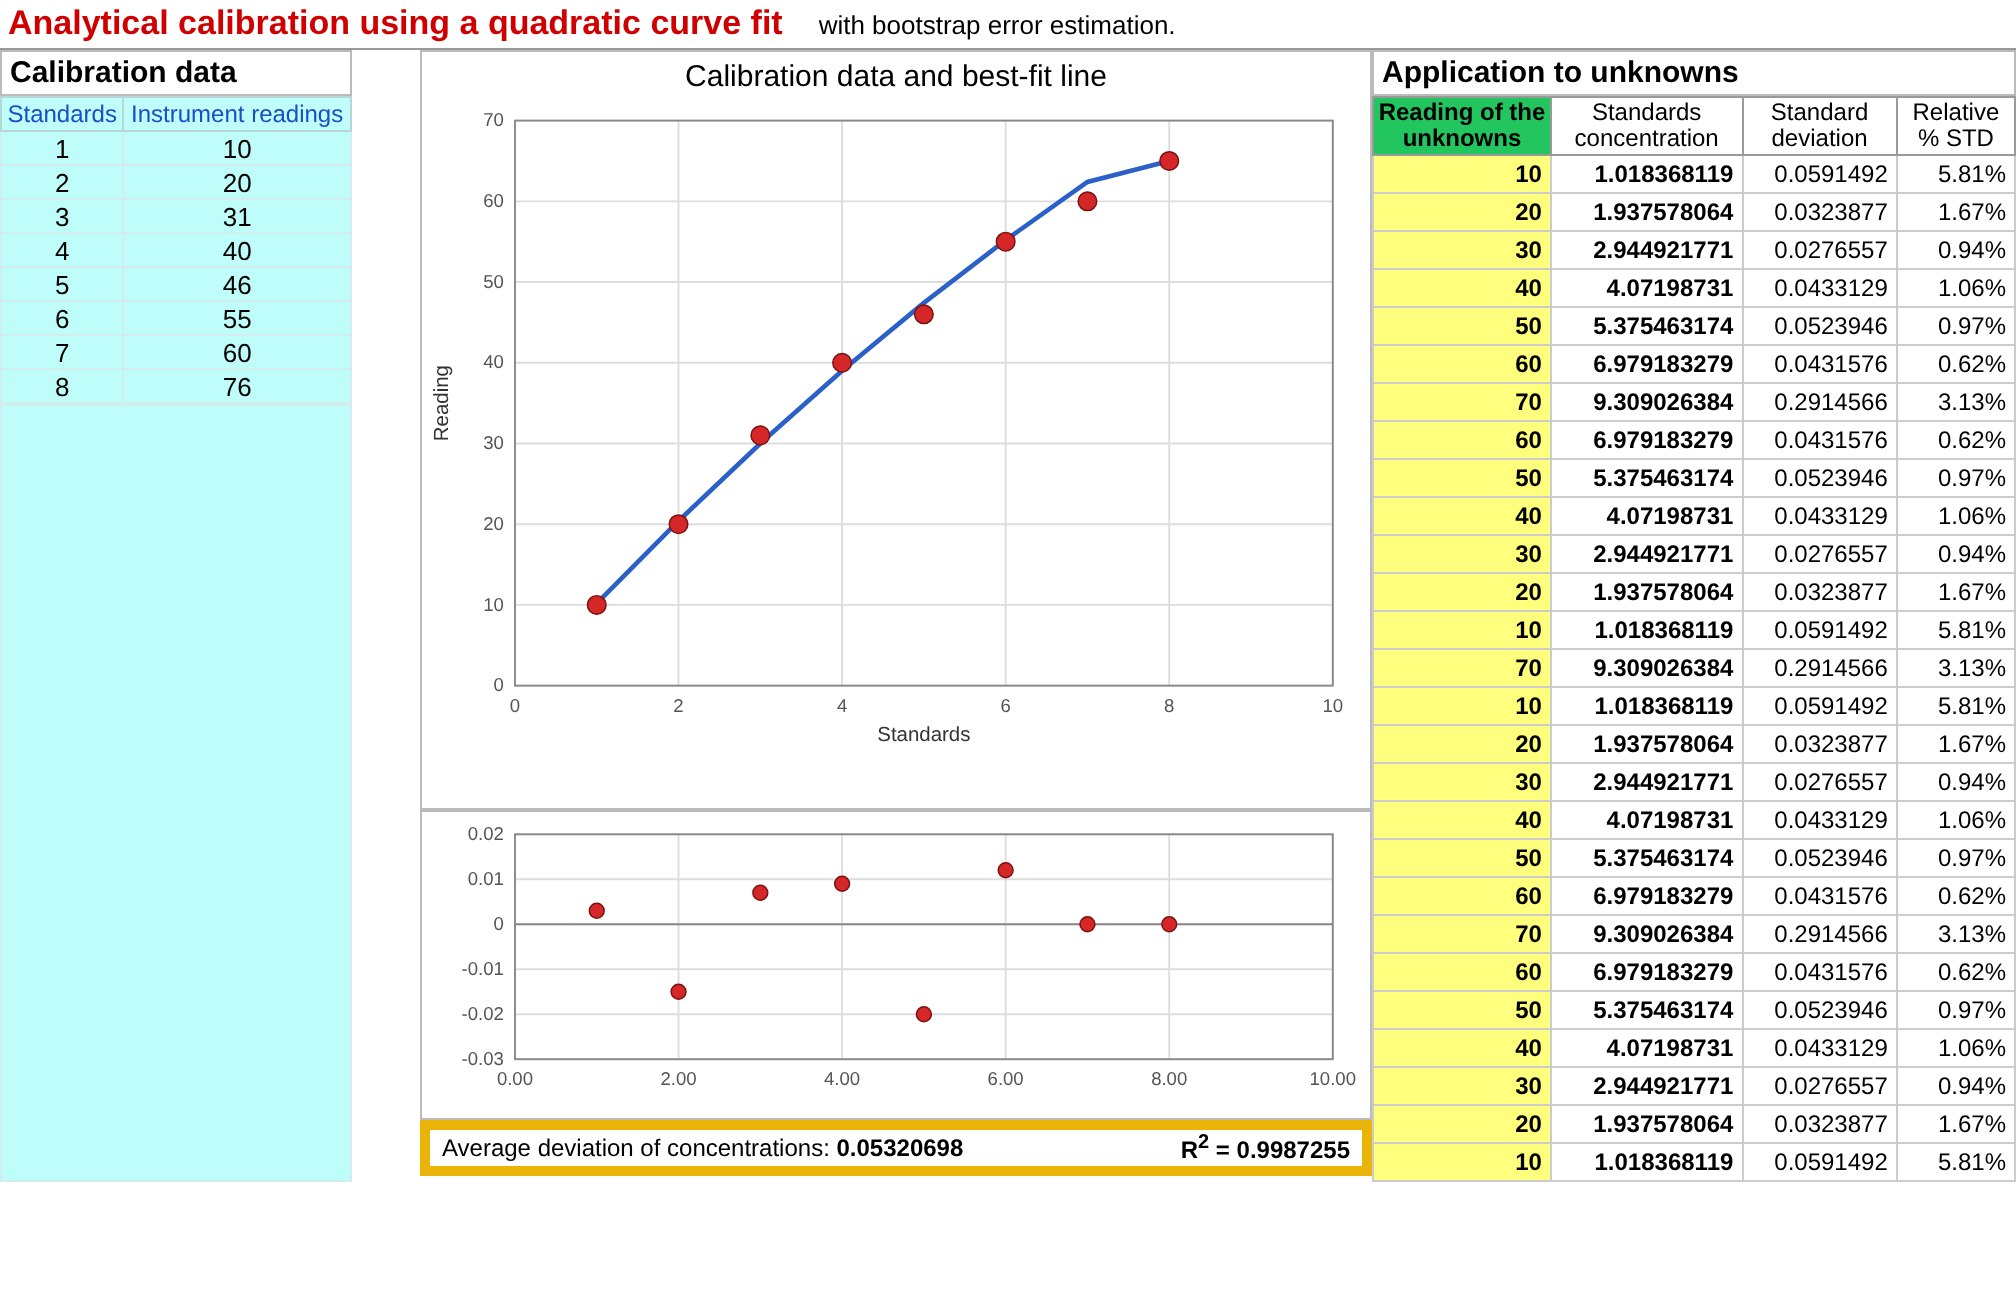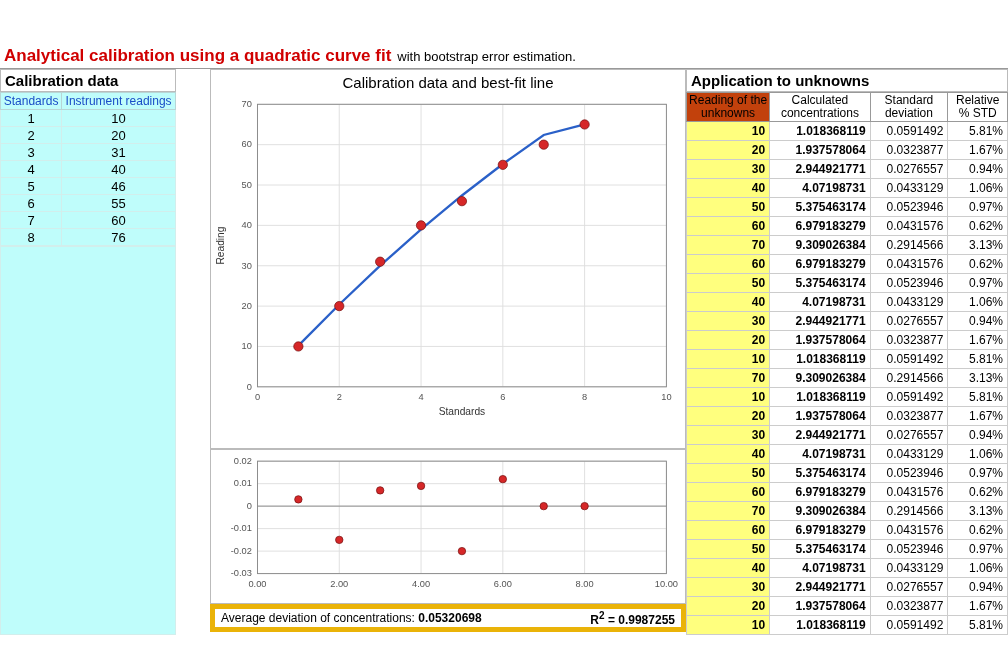--- a/index.html
+++ b/index.html
@@ -6,22 +6,22 @@
   body {
     font-family: Arial, sans-serif;
     font-size: 12px;
     background: #fff;
     width: 1008px;
     height: 648px;
     overflow: hidden;
     color: #000;
   }
   .title-row { display: flex; align-items: baseline; padding: 2px 4px; border-bottom: 1px solid #999; }
-  .main-title { font-size: 17px; font-weight: bold; color: #d00000; margin-top: 44px; }
-  .subtitle { font-size: 13px; margin-left: 6px; }
+  .main-title { font-size: 17px; font-weight: bold; color: #d00000; }
+  .subtitle { font-size: 13px; margin-left: 18px; }
   .section-header { font-size: 15px; font-weight: bold; padding: 2px 4px; border: 1px solid #bbb;}
   .layout { display: flex; }
   .left-col { width: 176px; display: flex; flex-direction: column; }
   .mid-col { width: 510px; display: flex; flex-direction: column; padding-left: 34px; }
   .right-col { flex: 1; display: flex; flex-direction: column; }
   .calib-table { width: 100%; border-collapse: collapse; }
   .calib-table th {
     color: #1a4dc7; font-weight: normal; text-align: center;
     background: #bffdfb; border: 1px solid #b7d6d6; font-size: 12px; padding: 1px 2px;
   }
@@ -35,21 +35,21 @@
   .main-chart { height: 380px; }
   .resid-chart { height: 155px; }
   .chart-svg { display: block; width: 100%; }
   .stats-row { display: flex; border: 5px solid #eab308; height: 28px; align-items: center; padding: 0 6px; font-size: 12px; justify-content: space-between; }
   .stats-row .r2 { font-weight: bold; }
   .unk-table { width: 100%; border-collapse: collapse; font-size: 12px; }
   .unk-table th {
     font-weight: normal; text-align: center; border: 1px solid #999;
     padding: 1px 1px; font-size: 12px; line-height: 1.1;
   }
-  .unk-table th.reading-hdr { background: #c2410c; }
+  .unk-table th.reading-hdr { background: #22c55e; font-weight: bold; }
   .unk-table td {
     border: 1px solid #ccc; padding: 0 4px; height: 19px; text-align: right;
     font-size: 12px;
   }
   .unk-table td.reading { background: #ffff7e; font-weight: bold; }
   .unk-table td.conc { font-weight: bold; }
   .grid-line { stroke: #ddd; stroke-width: 1; }
   .tick-label { font-size: 10px; fill: #555; }
   .axis-label { font-size: 11px; fill: #333; }
   .curve { stroke: #2a60c8; stroke-width: 2.5; fill: none; }
@@ -207,21 +207,21 @@
       </span>
     </div>
   </div>
 
   <div class="right-col">
     <div class="section-header">Application to unknowns</div>
     <table class="unk-table">
       <thead>
         <tr>
           <th class="reading-hdr">Reading of the unknowns</th>
-          <th>Calculated concentrations</th>
+          <th>Standards concentration</th>
           <th>Standard deviation</th>
           <th>Relative % STD</th>
         </tr>
       </thead>
       <tbody id="unk-body">
           <tr>
             <td class="reading">10</td>
             <td class="conc">1.018368119</td>
             <td>0.0591492</td>
             <td>5.81%</td>

